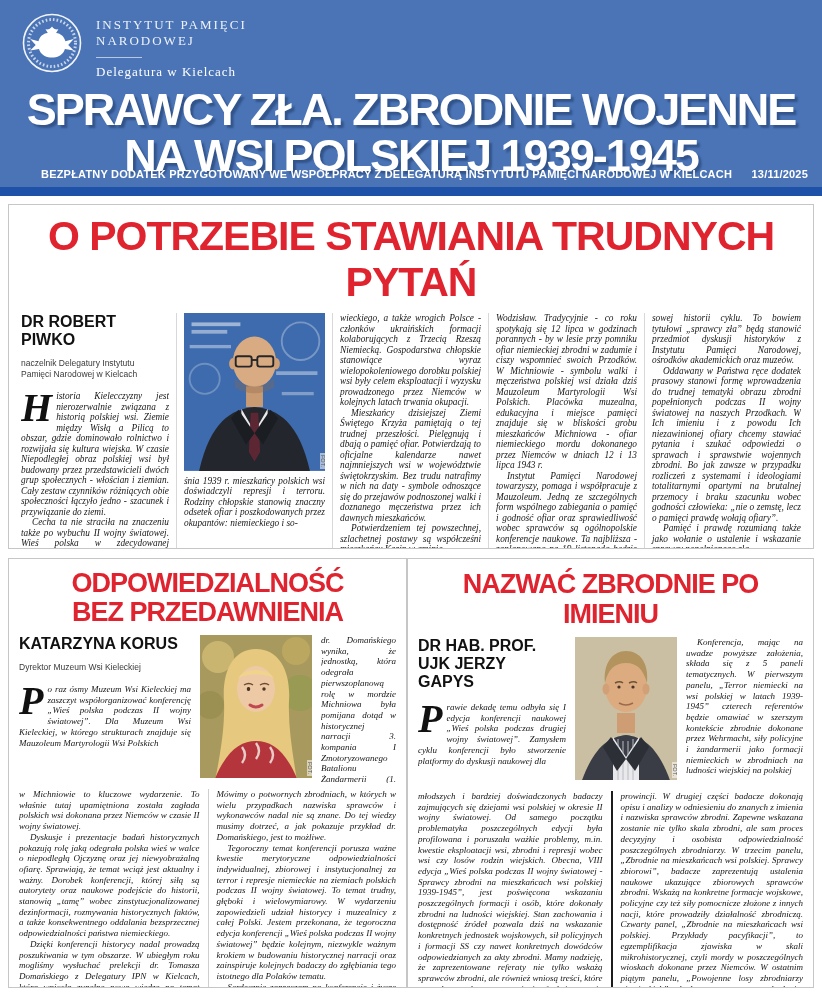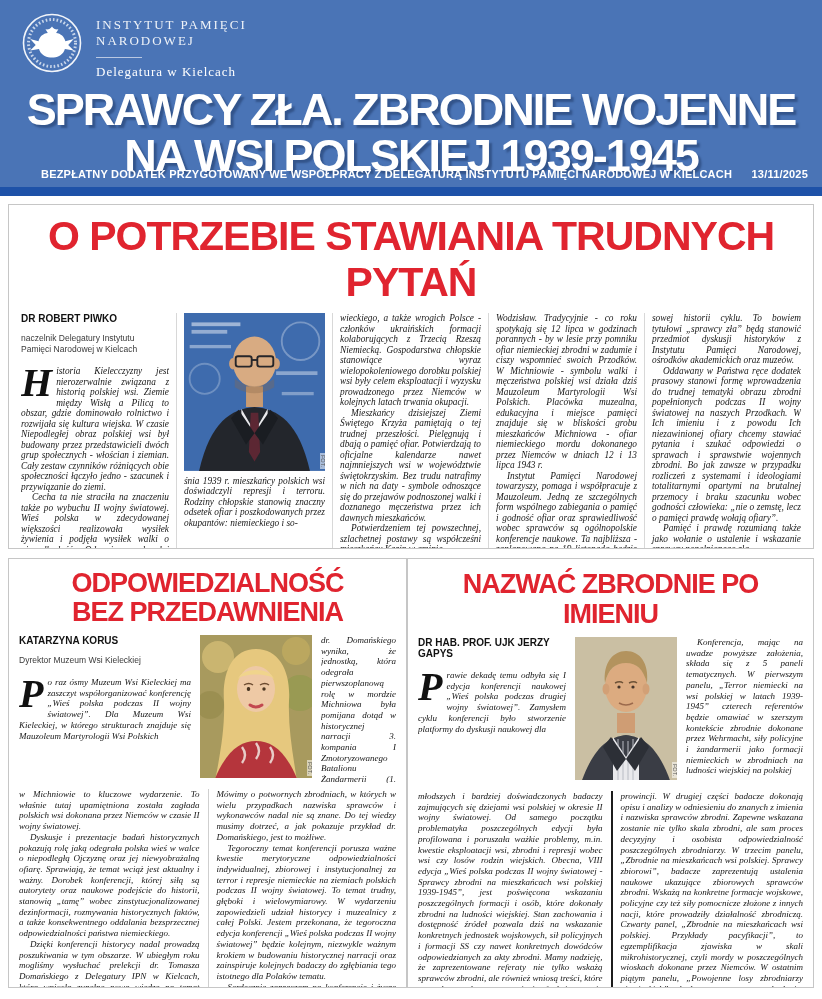--- a/index.html
+++ b/index.html
@@ -24,21 +24,21 @@
            font-family:"Liberation Sans", sans-serif; font-weight:700; font-size:11px; letter-spacing:.2px;padding-left:27px; }
   .strip { height:9px; background:#1e52a8; }
 
   
   .box { border:1px solid #c6c6c6; background:#fff; }
   .art-main { margin:8px 8px 0; height:345px; padding:6px 12px 8px; overflow:hidden; }
   .red-head { font-family:"Liberation Sans", sans-serif; font-weight:700; color:#e0242f;
               text-align:center; letter-spacing:-1px; }
   .art-main .red-head { font-size:41px; line-height:46px; margin:2px 0 8px; }
 
-  .byline { font-family:"Liberation Sans", sans-serif; font-weight:700; font-size:10px;
+  .byline { font-family:"Liberation Sans", sans-serif; font-weight:700; font-size:16px;
             letter-spacing:0; color:#111; }
   .role { font-family:"Liberation Sans", sans-serif; font-size:8.5px; line-height:1.3;
           color:#3a3a3a; margin-top:9px; }
   .bt { font-size:9.3px; line-height:10.5px; text-align:justify; overflow:hidden;font-style:italic; }
   .bt p { margin:0; }
   .bt p + p { text-indent:11px; }
   .first-indent p:first-child { text-indent:11px; }
   .dropcap { float:left; font-family:"Liberation Serif", serif; font-weight:700;
              font-size:40px; line-height:32px; padding:1px 4px 0 0; color:#111; }
 

